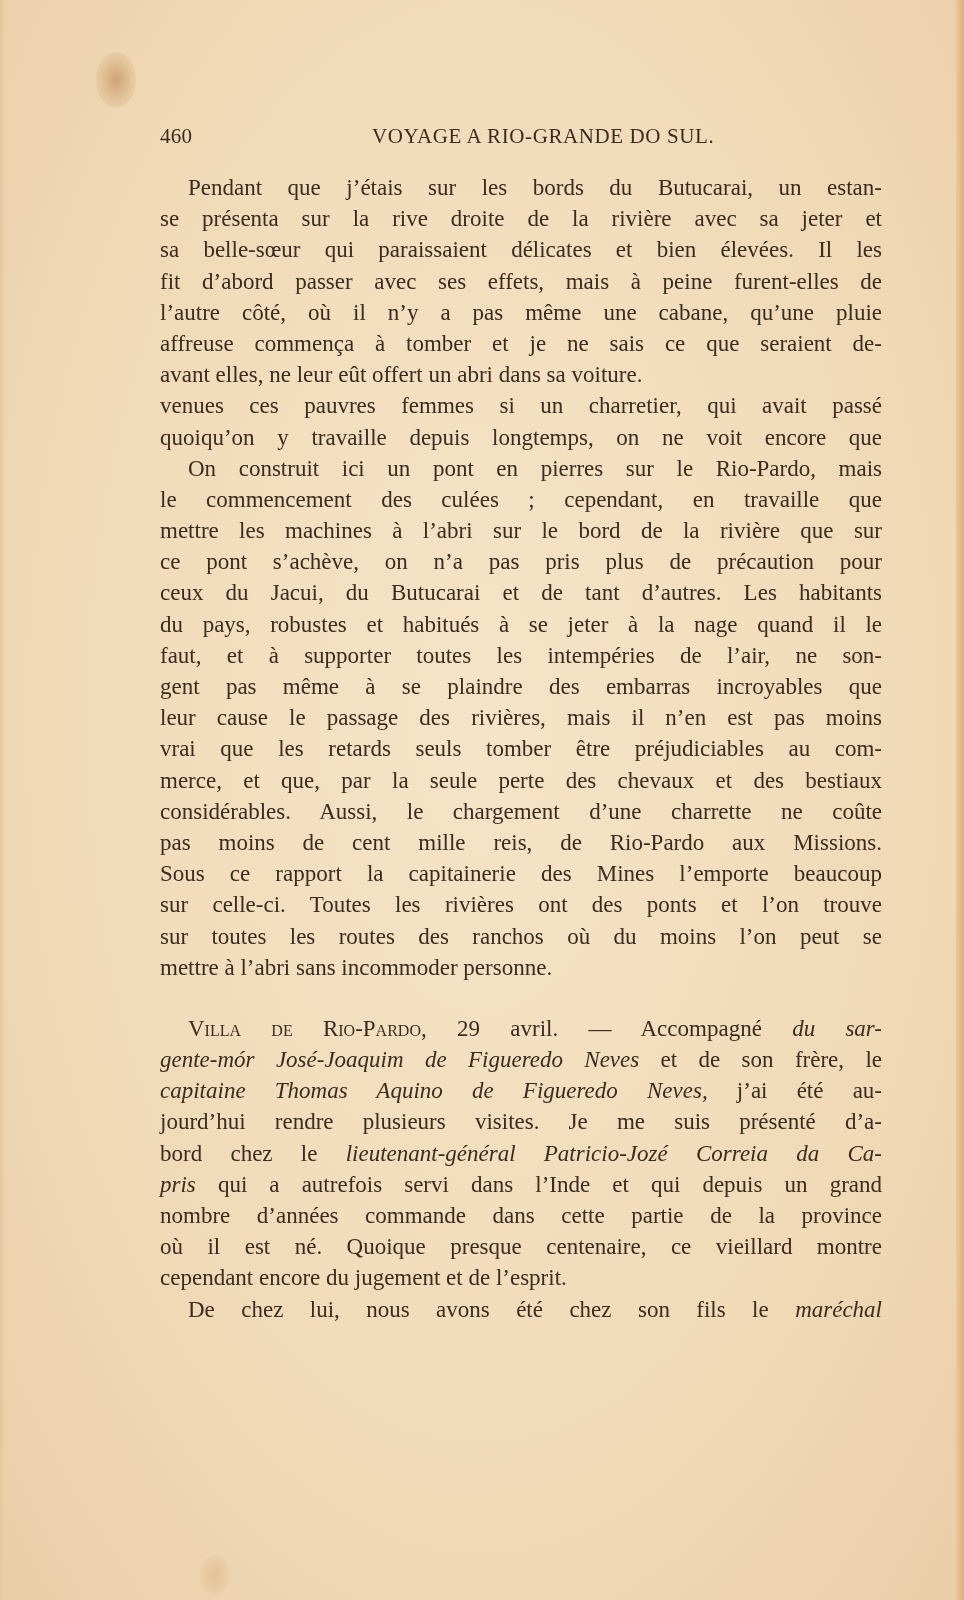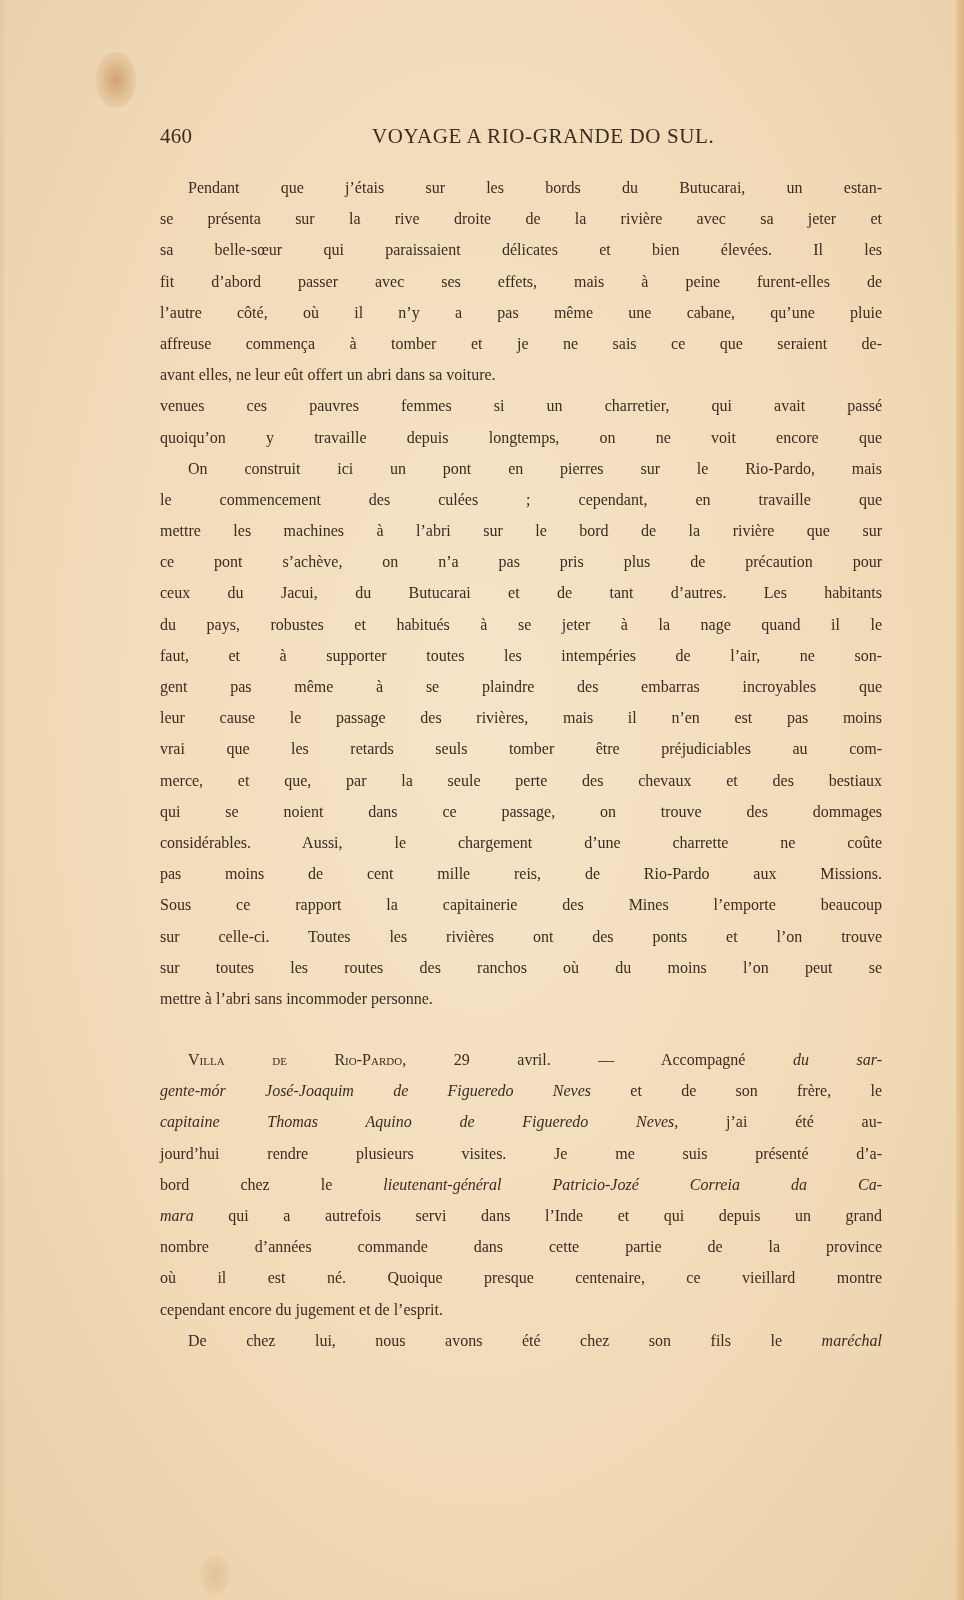--- a/index.html
+++ b/index.html
@@ -35,21 +35,21 @@
     background: radial-gradient(ellipse, rgba(214,170,120,0.45) 0%, rgba(241,217,182,0) 100%);
   }
   .header {
     position: absolute; top: 124px; left: 160px; width: 722px; height: 30px;
     font-size: 21px; letter-spacing: 0.3px;
   }
   .page-number { position: absolute; left: 0; top: 0; }
   .running-head { position: absolute; left: 186px; top: 0; letter-spacing: 0.6px; margin-left: 26px; }
   .body-text {
     position: absolute; top: 172px; left: 160px; width: 722px;
-    font-size: 16px; line-height: 31.2px;
+    font-size: 23px; line-height: 31.2px;
   }
   .line { display: block; white-space: nowrap; text-align: justify; text-align-last: justify; height: 31.2px; }
   .line.last { text-align-last: left; }
   .indent { padding-left: 28px; }
   .gap { height: 30px; }
   .sc { font-variant: small-caps; }
   i { font-style: italic; }
 </style>
 </head>
 <body>
@@ -84,21 +84,20 @@
       <span class="line">le commencement des culées ; cependant, en travaille que</span>
       <span class="line">mettre les machines à l’abri sur le bord de la rivière que sur</span>
       <span class="line">ce pont s’achève, on n’a pas pris plus de précaution pour</span>
       <span class="line">ceux du Jacui, du Butucarai et de tant d’autres. Les habitants</span>
       <span class="line">du pays, robustes et habitués à se jeter à la nage quand il le</span>
       <span class="line">faut, et à supporter toutes les intempéries de l’air, ne son-</span>
       <span class="line">gent pas même à se plaindre des embarras incroyables que</span>
       <span class="line">leur cause le passage des rivières, mais il n’en est pas moins</span>
       <span class="line">vrai que les retards seuls tomber être préjudiciables au com-</span>
       <span class="line">merce, et que, par la seule perte des chevaux et des bestiaux</span>
-      <span class="line">qui se noient dans ce passage, on trouve des dommages</span>
       <span class="line">considérables. Aussi, le chargement d’une charrette ne coûte</span>
       <span class="line">pas moins de cent mille reis, de Rio-Pardo aux Missions.</span>
       <span class="line">Sous ce rapport la capitainerie des Mines l’emporte beaucoup</span>
       <span class="line">sur celle-ci. Toutes les rivières ont des ponts et l’on trouve</span>
       <span class="line">sur toutes les routes des ranchos où du moins l’on peut se</span>
       <span class="line last">mettre à l’abri sans incommoder personne.</span>
     </div>
 
     <div class="gap"></div>
 
@@ -117,21 +116,21 @@
       <span class="line">
         <i>capitaine Thomas Aquino de Figueredo Neves,</i>
         <span>j’ai été au-</span>
       </span>
       <span class="line">jourd’hui rendre plusieurs visites. Je me suis présenté d’a-</span>
       <span class="line">
         <span>bord chez le</span>
         <i>lieutenant-général Patricio-Jozé Correia da Ca-</i>
       </span>
       <span class="line">
-        <i>mara</i>
+        <i>pris</i>
         <span>qui a autrefois servi dans l’Inde et qui depuis un grand</span>
       </span>
       <span class="line">nombre d’années commande dans cette partie de la province</span>
       <span class="line">où il est né. Quoique presque centenaire, ce vieillard montre</span>
       <span class="line last">cependant encore du jugement et de l’esprit.</span>
     </div>
 
     <div>
       <span class="line indent">
         <span>De chez lui, nous avons été chez son fils le</span>

